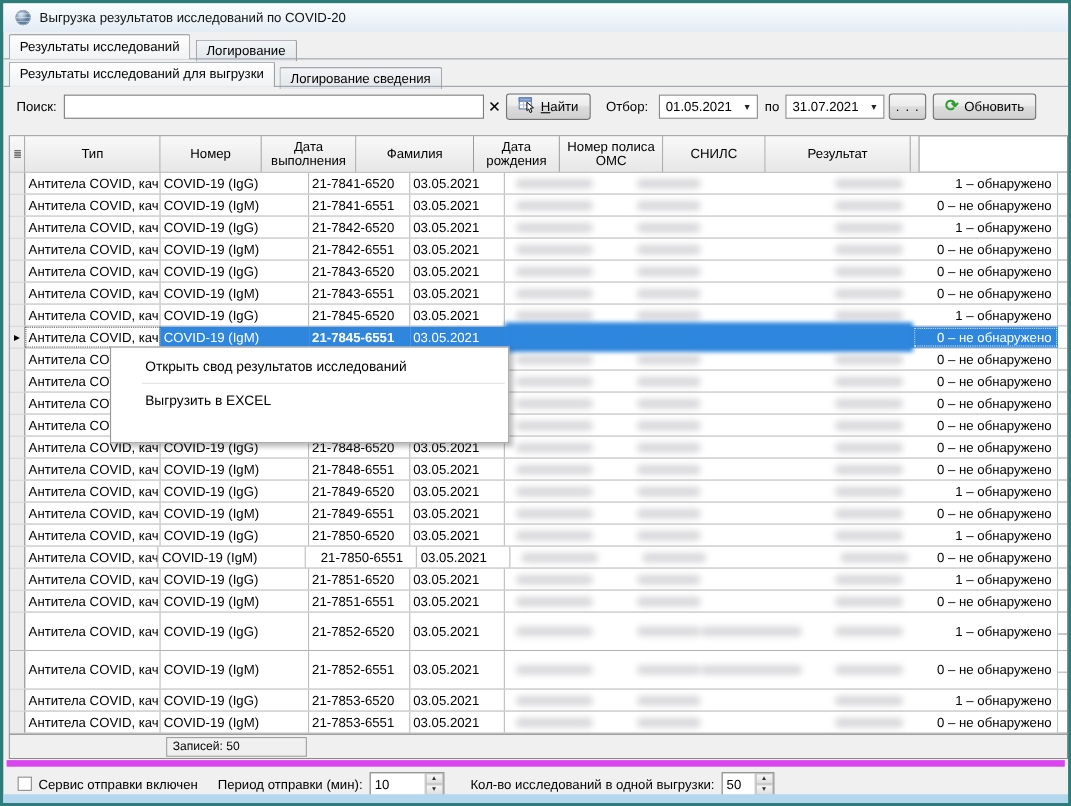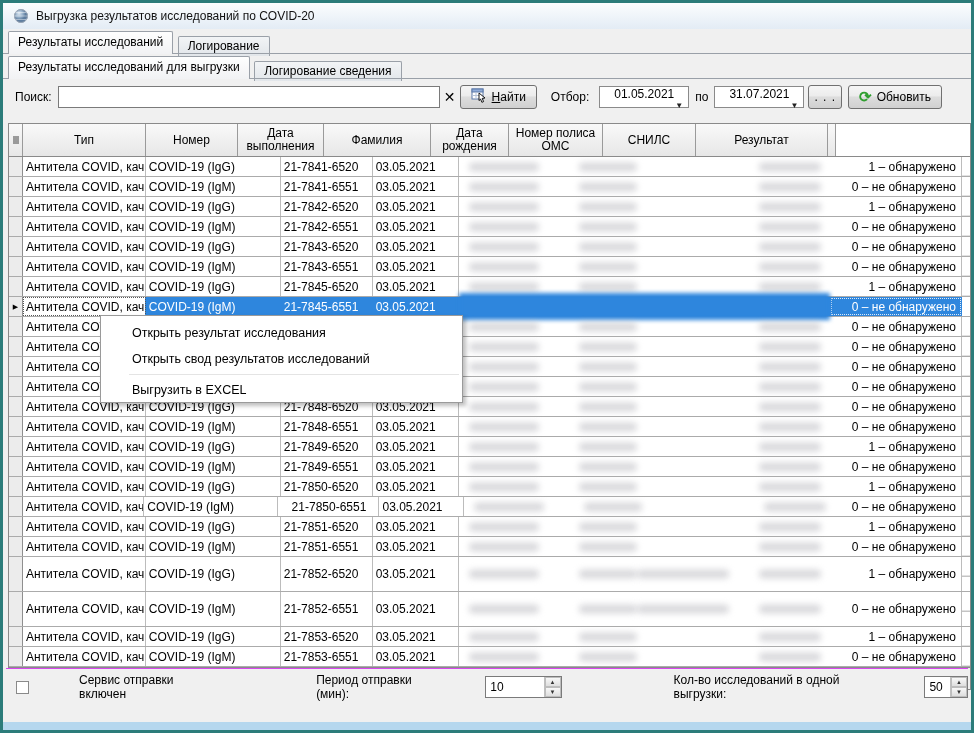--- a/index.html
+++ b/index.html
@@ -19,21 +19,21 @@
   .tab { position:relative; display:inline-block; top:4px; height:20px; line-height:18px; padding:0 9px; border:1px solid #9aa0a8; border-bottom:none; border-radius:2px 2px 0 0; background:linear-gradient(#f2f4f6,#e2e6ea); font-size:12px; vertical-align:bottom; margin-right:1px; z-index:0; }
   .tab.active { top:2px; height:23px; line-height:20px; background:linear-gradient(#fefefe,#f1f2f4); z-index:2; }
 
   
   .toolbar { height:36px; display:flex; align-items:center; padding-left:12px; }
   .toolbar .lbl { margin-right:6px; }
   .search-input { width:382px; height:22px; border:1px solid #7a7a7a; padding:0 4px; font-size:12px; font-family:inherit; background:#fff; }
   .clear-x { width:20px; height:22px; display:flex; align-items:center; justify-content:center; font-weight:bold; font-size:14px; cursor:default; }
   .btn { display:inline-flex; align-items:center; justify-content:center; gap:5px; height:24px; padding:0 10px; border:1px solid #707070; border-radius:3px; background:linear-gradient(#f5f5f5 0%,#ececec 45%,#dddddd 50%,#d0d0d0 100%); font-size:12px; }
   .btn .accel { text-decoration:underline; }
-  .combo { display:flex; align-items:center; width:90px; height:22px; border:1px solid #8a8a8a; background:#fff; padding:0 5px;flex-direction:column; }
+  .combo { display:flex; align-items:center; width:90px; height:22px; border:1px solid #8a8a8a; background:#fff; padding:0 5px; }
   .combo .arr { margin-left:auto; font-size:8px; color:#222; }
   .btn.small { padding:0 5px; min-width:26px; letter-spacing:1px; }
   .refresh-glyph { color:#2f9e2f; font-weight:bold; font-size:15px; line-height:14px; }
 
   
   .grid { position:relative; width:963px; margin-left:5px; margin-top:8px; border:1px solid #8a8a8a; background:#fff; }
   .ghead { display:flex; height:33px; border-bottom:1px solid #8a8a8a; }
   .ghead .hcell { background:linear-gradient(#f9f9f9,#e7e7e7); border-right:1px solid #9a9a9a; display:flex; align-items:center; justify-content:center; text-align:center; font-size:12px; line-height:13px; padding:1px 2px; }
   .grow { display:flex; height:20px; border-bottom:1px solid #ababab; background:#fff; }
   .grow.tall { height:35px; }
@@ -52,21 +52,21 @@
   .blueband { position:absolute; left:0; right:0; top:-4px; bottom:-4px; background:#2e86dd; filter:blur(2px); }
   .gfoot { position:relative; height:22px; background:#f0f0f0; border-top:1px solid #8a8a8a;text-decoration:underline; }
   .records-panel { position:absolute; left:142px; top:2px; width:128px; height:18px; border:1px solid #a0a0a0; background:#f0f0f0; font-size:11px; line-height:16px; padding-left:5px; }
 
   
   .ctx-menu { position:absolute; left:97px; top:312px; width:363px; height:88px; background:#fff; border:1px solid #9a9a9a; box-shadow:3px 3px 4px rgba(0,0,0,.25); z-index:10; padding-top:4px; }
   .ctx-item { height:26px; line-height:26px; padding-left:31px; font-size:12.5px; }
   .ctx-sep { height:1px; background:#e4e4e4; margin:2px 3px 2px 28px; }
 
   
-  .bottom-panel { position:absolute; left:3px; right:3px; bottom:25px; height:37px; border-top:1px solid #d946ef; background:#f0f0f0; display:flex; align-items:center; padding-left:10px;gap:44px; }
+  .bottom-panel { position:absolute; left:3px; right:3px; bottom:2px; height:37px; border-top:6px solid #d946ef; background:#f0f0f0; display:flex; align-items:center; padding-left:10px; }
   .checkbox { width:13px; height:13px; border:1px solid #8a8a8a; background:#fff; margin-right:6px; flex:none; }
   .spin { display:flex; height:22px; border:1px solid #7a7a7a; background:#fff; margin-left:6px; }
   .spin .val { flex:1; padding:3px 0 0 4px; font-size:12px; }
   .spin .arrows { width:17px; display:flex; flex-direction:column; border-left:1px solid #c0c0c0; }
   .spin .arrows > div { flex:1; display:flex; align-items:center; justify-content:center; font-size:6px; color:#333; background:linear-gradient(#f8f8f8,#dedede); border:1px solid #bdbdbd; }
   .blue-strip { position:absolute; left:0; right:0; bottom:0; height:8px; background:#b5d7ee; }
 
   .gap18 { width:18px; flex:none; } .gap24 { width:24px; flex:none; } .ml14 { margin-left:14px; } .ml6 { margin-left:6px; } .ml4 { margin-left:4px; }
 </style>
 </head>
@@ -253,21 +253,21 @@
             <div class="smudge" style="left: 120px; width: 58px;"></div>
             <div class="smudge" style="left: 300px; width: 62px;"></div>
           </div>
           <div class="cell c-result" style="width: 132px;">1 – обнаружено</div>
           <div class="cell c-stub" style="width: 8px;"></div>
         </div>
         <div class="grow sel">
           <div class="cell c-ind" style="width: 14px;">▶</div>
           <div class="cell c-type" style="width: 123px;">Антитела COVID, кач</div>
           <div class="cell c-analyte" style="width: 135px;">COVID-19 (IgM)</div>
-          <div class="cell c-number" style="width: 92px;">21-7845-6551</div>
+          <div class="cell c-number" style="width: 92px; font-weight: bold;">21-7845-6551</div>
           <div class="cell c-date" style="width: 86px;">03.05.2021</div>
           <div class="cell c-blur" style="width: 372px;">
             <div class="blueband"></div>
           </div>
           <div class="cell c-result" style="width: 132px;">0 – не обнаружено</div>
           <div class="cell c-stub" style="width: 8px;"></div>
         </div>
         <div class="grow">
           <div class="cell c-ind" style="width: 14px;"></div>
           <div class="cell c-type" style="width: 123px;">Антитела COVID, кач</div>
@@ -494,32 +494,31 @@
           <div class="cell c-result" style="width: 132px;">0 – не обнаружено</div>
           <div class="cell c-stub" style="width: 8px;"></div>
         </div>
       </div>
     <div class="gfoot">
       <div class="records-panel">Записей: 50</div>
     </div>
   </div>
 
   <div class="ctx-menu">
-    <div class="ctx-item">Открыть результат исследования</div>
     <div class="ctx-item">Открыть свод результатов исследований</div>
     <div class="ctx-sep"></div>
     <div class="ctx-item">Выгрузить в EXCEL</div>
   </div>
 
   <div class="bottom-panel">
     <span class="checkbox"></span>
     <span>Сервис отправки включен</span>
     <span class="gap18"></span>
     <span>Период отправки (мин):</span>
-    <span class="spin" style="width:84px">
+    <span class="spin" style="width:68px">
       <span class="val">10</span>
       <span class="arrows">
         <div>▲</div>
         <div>▼</div>
       </span>
     </span>
     <span class="gap24"></span>
     <span>Кол-во исследований в одной выгрузки:</span>
     <span class="spin" style="width:48px">
       <span class="val">50</span>

